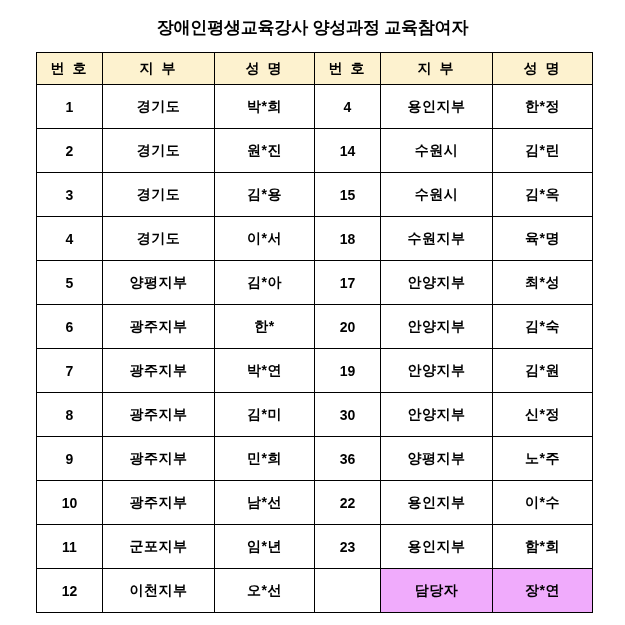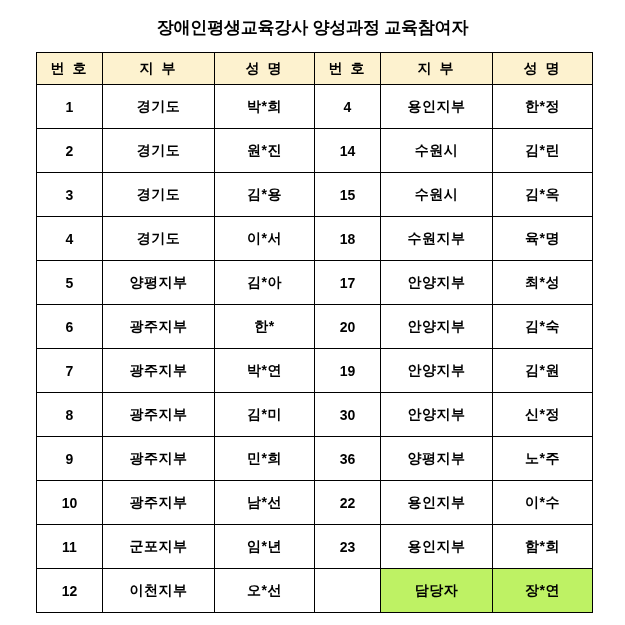--- a/index.html
+++ b/index.html
@@ -56,21 +56,21 @@
     letter-spacing: 2px;
   }
   col.c-no { width: 66px; }
   col.c-br { width: 112px; }
   col.c-nm { width: 100px; }
 
   td.cell-num { letter-spacing: 0; }
   td.cell-branch { letter-spacing: 0.5px; }
   td.cell-name { letter-spacing: 0.5px; }
   td.empty { background: #ffffff; }
-  td.highlight { background: #bef264; }
+  td.highlight { background: #f0abfc; }
 </style>
 </head>
 <body>
 
 <div class="page">
 
   <div class="doc-title">장애인평생교육강사  양성과정 교육참여자</div>
 
   <div class="table-wrap">
     <table class="roster">

